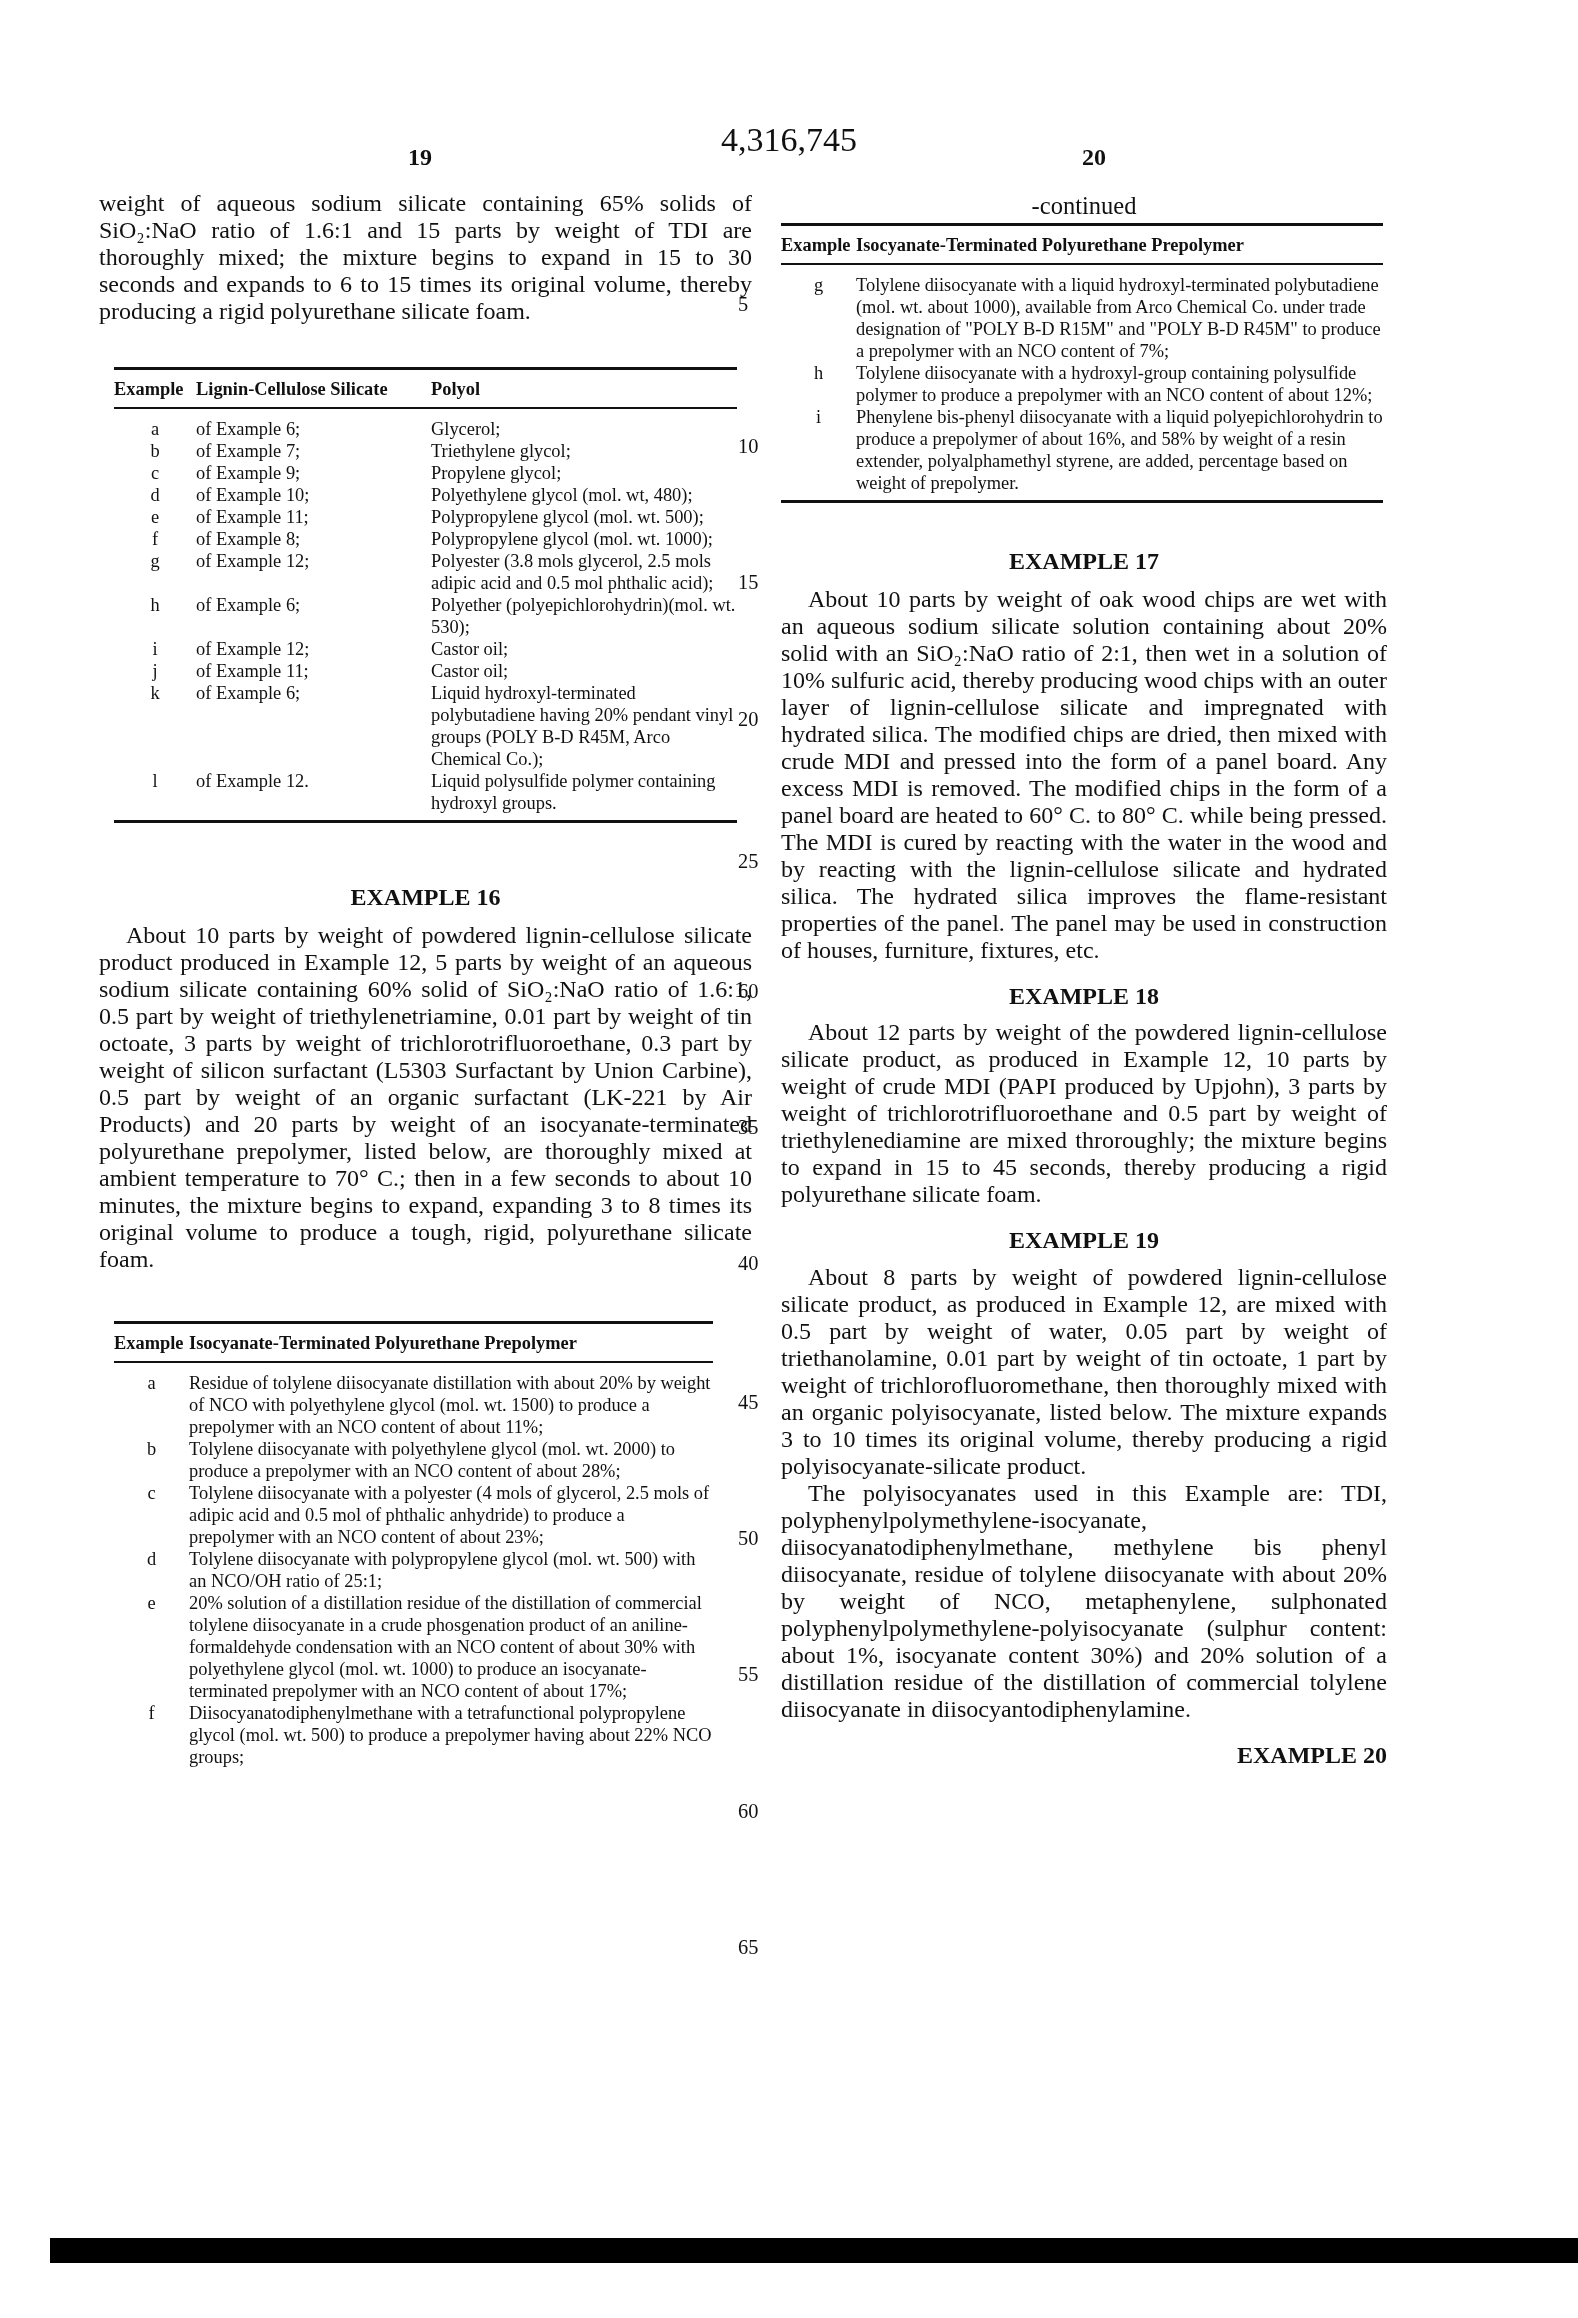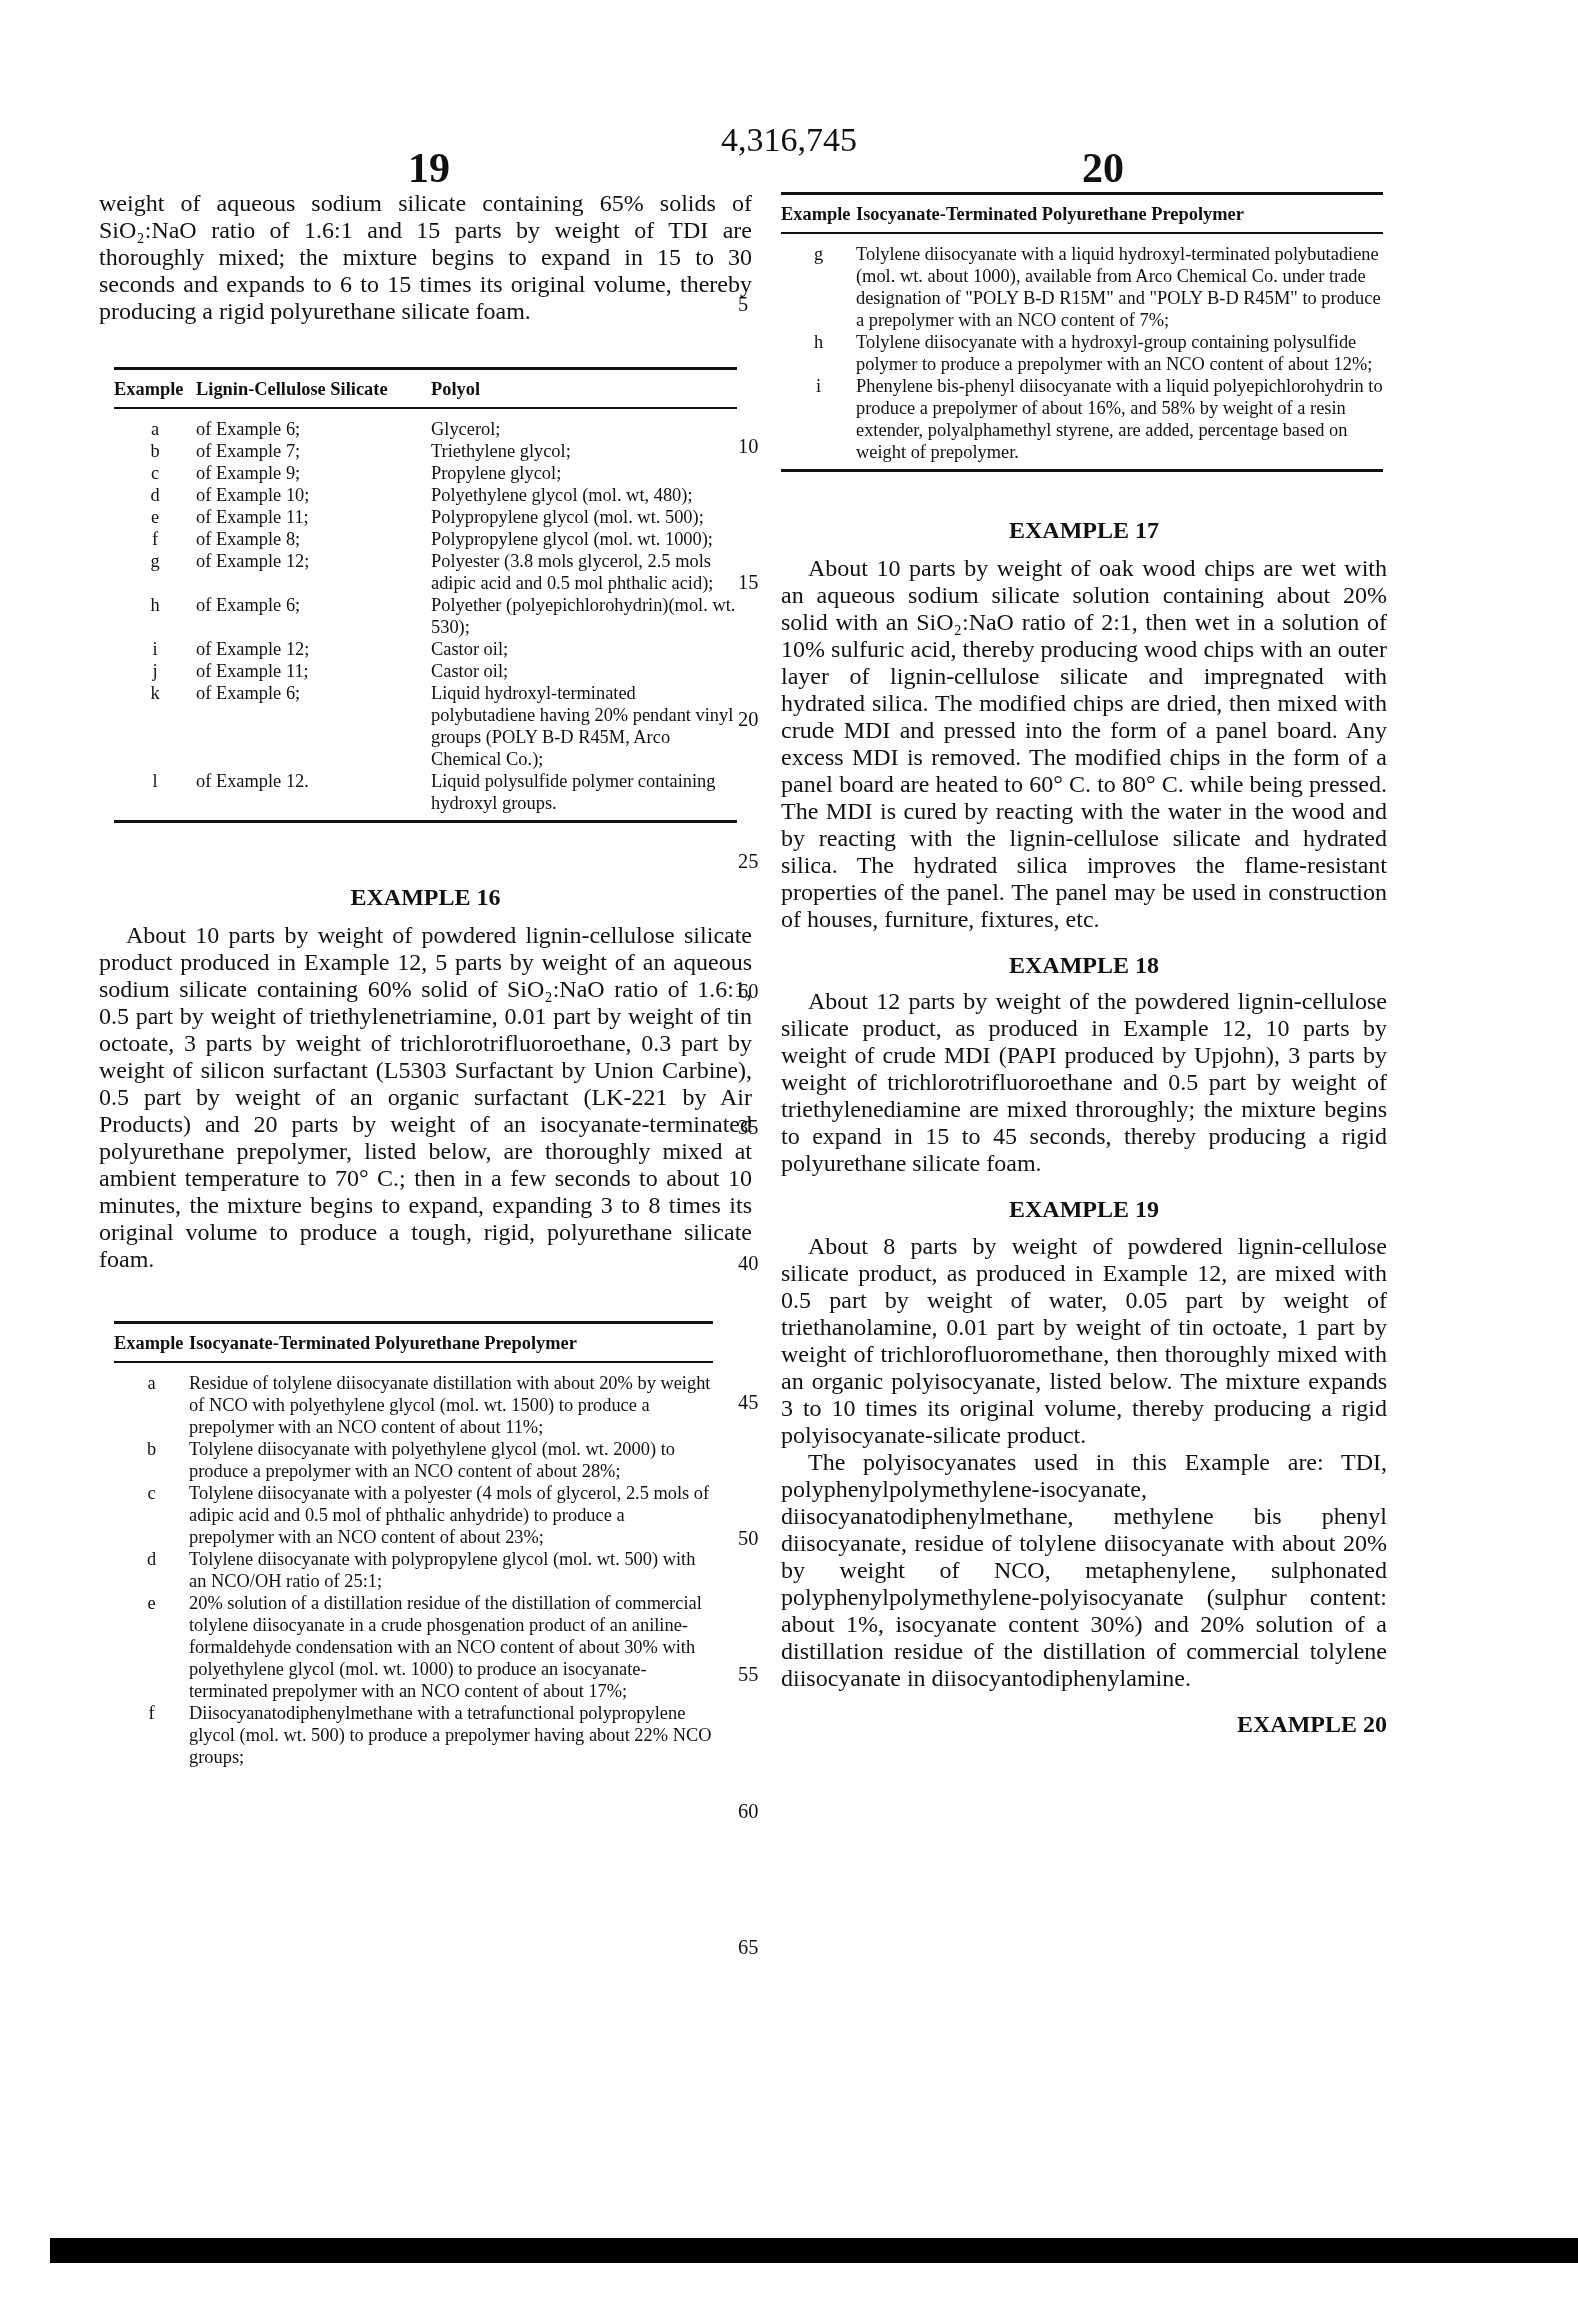--- a/index.html
+++ b/index.html
@@ -1,21 +1,21 @@
 <!DOCTYPE html>
 <html style="font-size:11px"><head>
 <meta charset="utf-8">
 <style>
   html, body { margin: 0; padding: 0; background: #ffffff; }
   body {
     width: 1578px; height: 2319px; position: relative; overflow: hidden;
     font-family: "Liberation Serif", "DejaVu Serif", serif; color: #111;
   }
   .patent-no { position: absolute; left: 0; width: 1578px; top: 121px; text-align: center; font-size: 34px; }
-  .col-no { position: absolute; top: 144px; font-size: 42px; font-weight: bold; }
+  .col-no { position: absolute; top: 144px; font-size: 24px; font-weight: bold; }
   .col-no.left { left: 408px; }
   .col-no.right { left: 1082px; }
   .col { position: absolute; width: 653px; }
   .col.left { left: 99px; }
   .col.right { left: 781px; width: 606px; }
   p { margin: 0; font-size: 24px; line-height: 27px; text-align: justify; }
   p.indent { text-indent: 27px; }
   .ex-heading { text-align: center; font-size: 24px; margin: 0; line-height: 27px; }
   table { border-collapse: collapse; width: 100%; font-size: 18.4px; line-height: 22px; }
   table.t1 { width: 623px; margin-left: 15px; }
@@ -150,20 +150,21 @@
         </tr>
         <tr>
           <td class="lbl">f</td>
           <td>Diisocyanatodiphenylmethane with a tetrafunctional polypropylene glycol (mol. wt. 500) to produce a prepolymer having about 22% NCO groups;</td>
         </tr>
       </tbody>
   </table>
 </div>
 
 <div class="col right" style="top:192px;">
+  <div class="cont">-continued</div>
   <table class="t3">
     <thead>
       <tr>
         <th class="lbl">Example</th>
         <th>Isocyanate-Terminated Polyurethane Prepolymer</th>
       </tr>
     </thead>
     <tbody class="end" id="prepolymer-cont-body">
         <tr class="gap-top">
           <td class="lbl">g</td>

